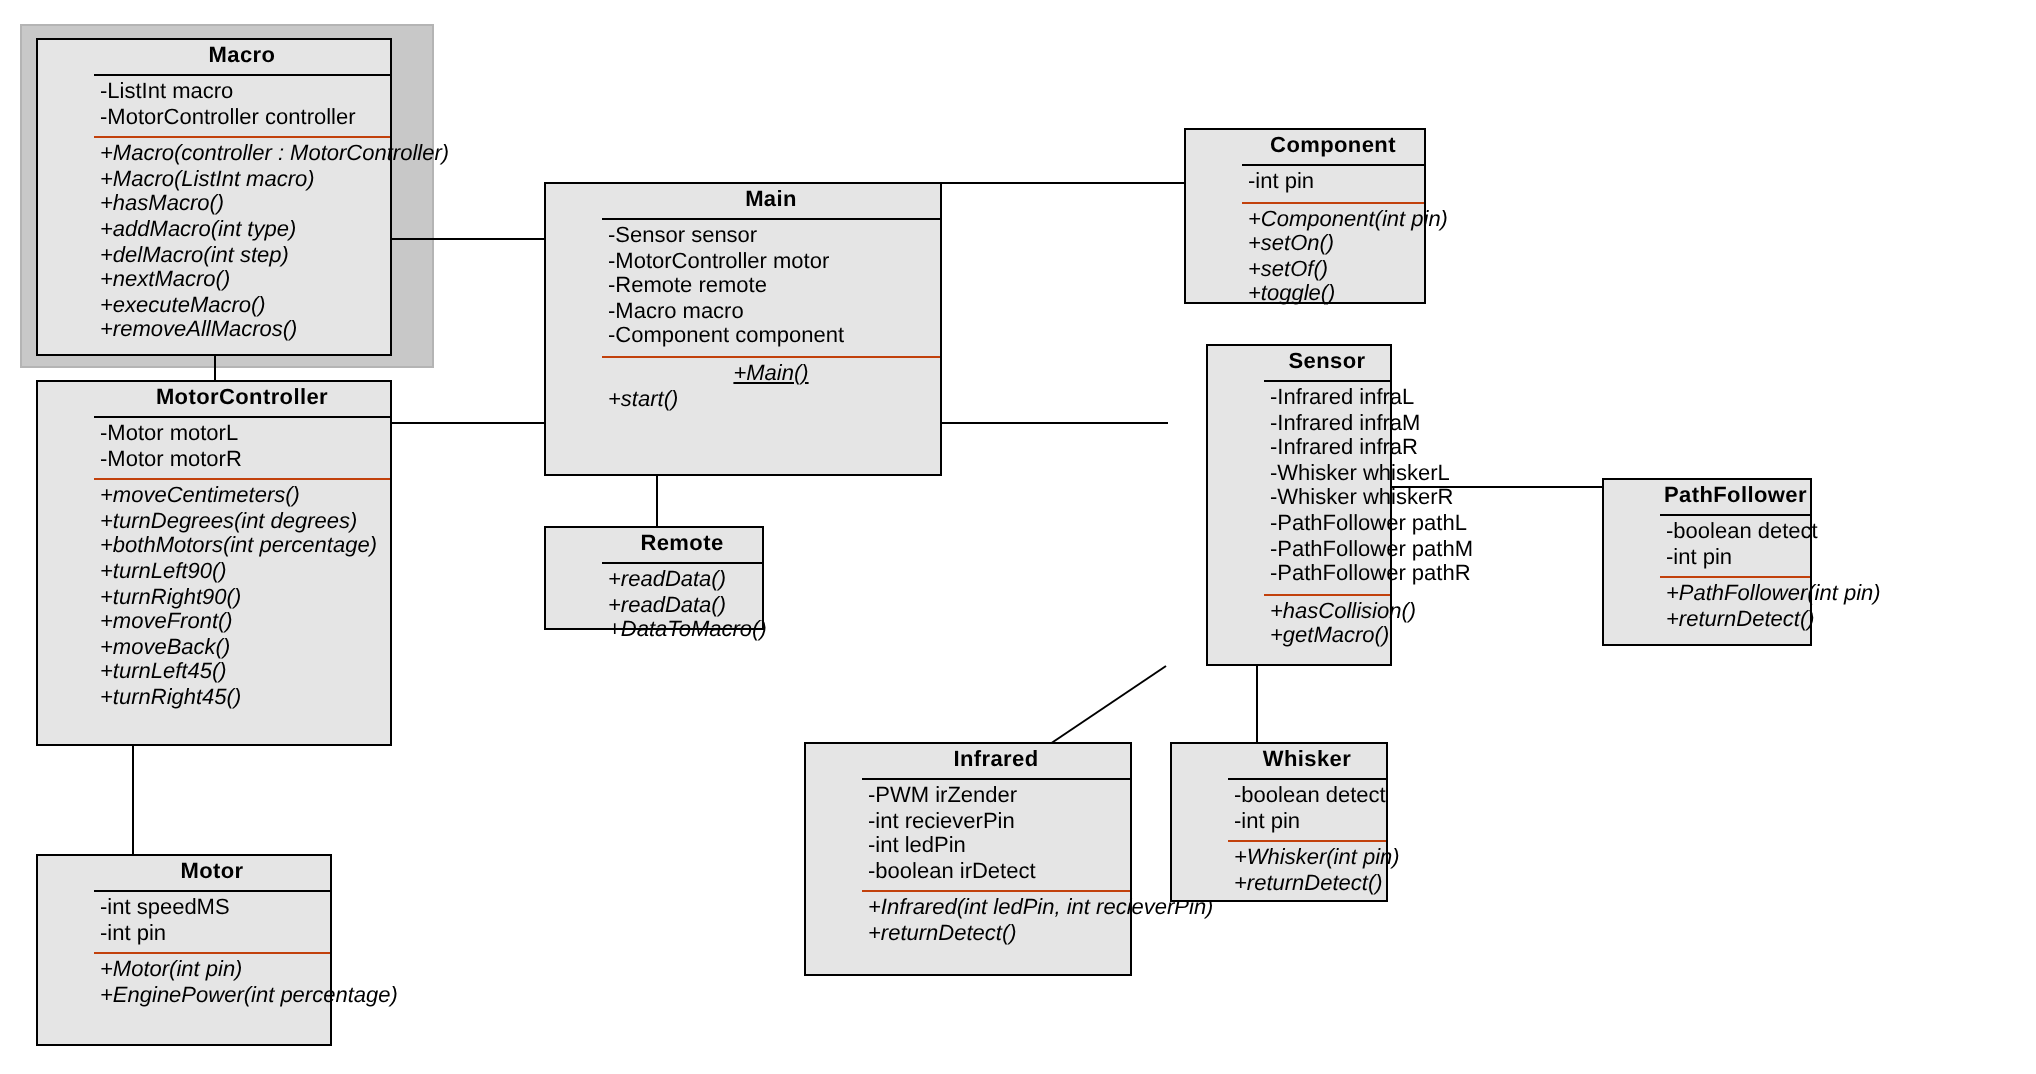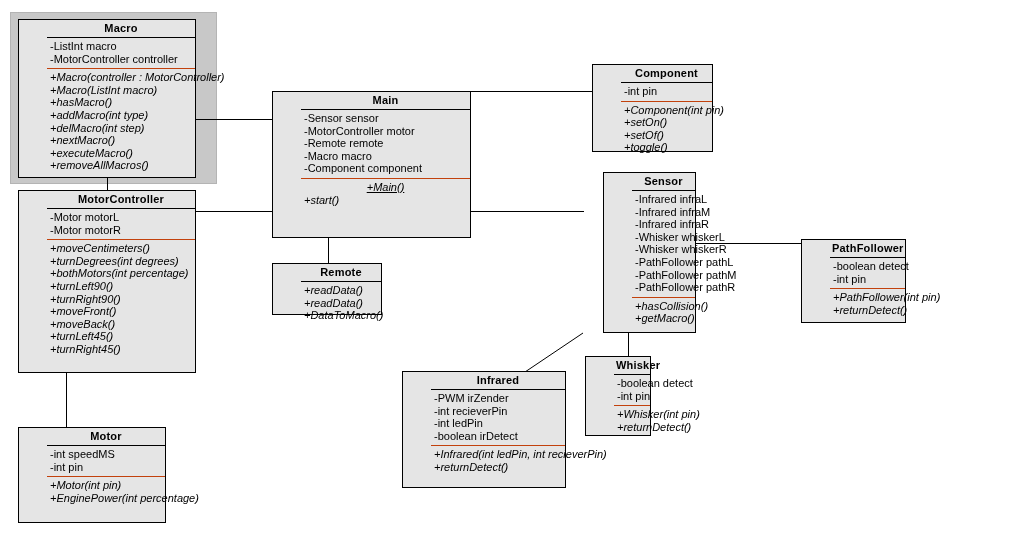--- a/index.html
+++ b/index.html
@@ -232,21 +232,21 @@
       <div class="cls-row">-int recieverPin</div>
       <div class="cls-row">-int ledPin</div>
       <div class="cls-row">-boolean irDetect</div>
     </div>
     <div class="cls-compartment last">
       <div class="cls-row">+Infrared(int ledPin, int recieverPin)</div>
       <div class="cls-row">+returnDetect()</div>
     </div>
   </div>
 
-  <div class="uml-class" style="left:585px; top:356px; width:66px; height:80px;">
+  <div class="uml-class" style="left:585px; top:371px; width:109px; height:80px;">
     <div class="cls-title">Whisker</div>
     <div class="cls-compartment">
       <div class="cls-row">-boolean detect</div>
       <div class="cls-row">-int pin</div>
     </div>
     <div class="cls-compartment last">
       <div class="cls-row">+Whisker(int pin)</div>
       <div class="cls-row">+returnDetect()</div>
     </div>
   </div>

